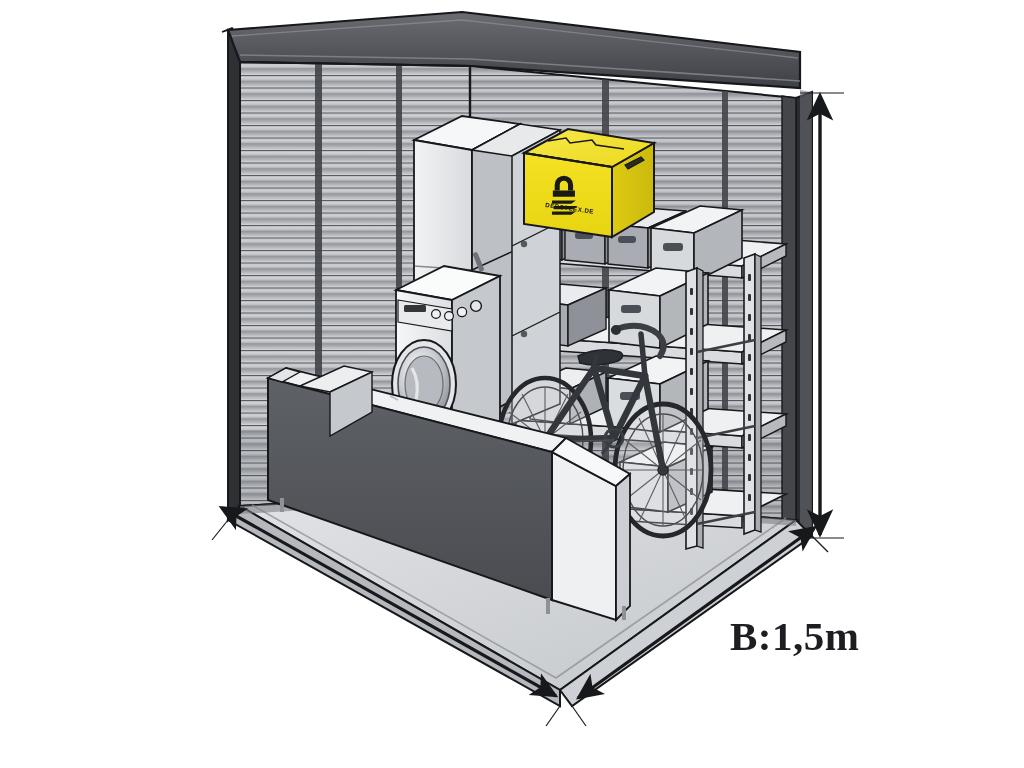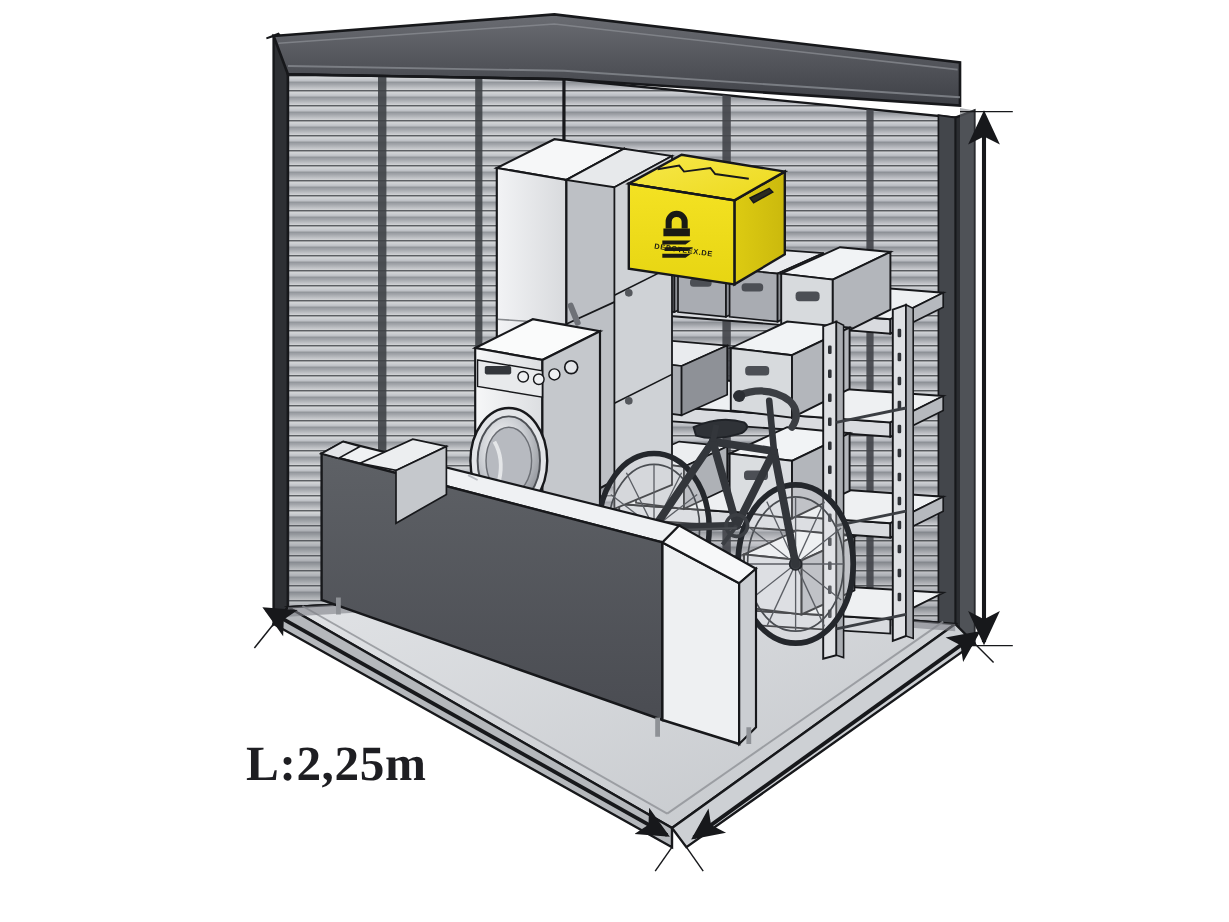--- a/index.html
+++ b/index.html
@@ -459,16 +459,16 @@
       <line x1="560" y1="706" x2="546" y2="726" stroke-width="1.2"></line>
       <line x1="222" y1="508" x2="556" y2="696" stroke-width="3.2" marker-start="url(#arrTail)" marker-end="url(#arrHead)"></line>
 
       <line x1="812" y1="536" x2="828" y2="552" stroke-width="1.2"></line>
       <line x1="572" y1="706" x2="586" y2="726" stroke-width="1.2"></line>
       <line x1="814" y1="528" x2="578" y2="698" stroke-width="3.2" marker-start="url(#arrTail)" marker-end="url(#arrHead)"></line>
     </g>
   </svg>
 
 
-  <div class="dimlabel" id="label-l">L:2,25m</div>
-
+
+  <div class="dimlabel" id="label-b">B:1,5m</div>
 
 </div>
 
 </body></html>

